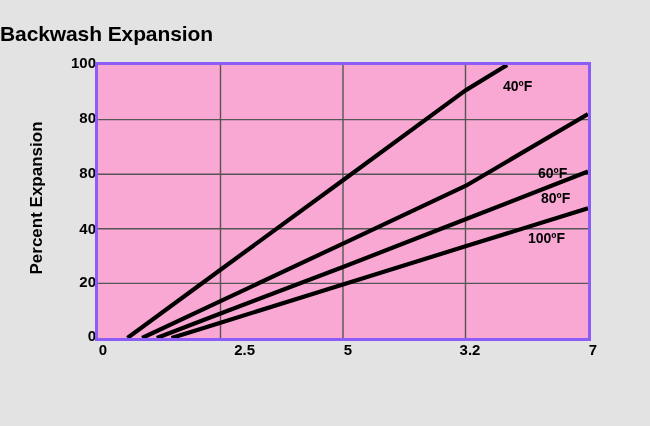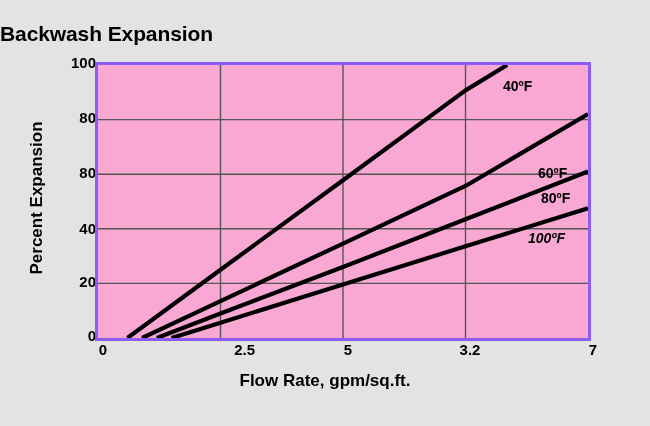--- a/index.html
+++ b/index.html
@@ -118,21 +118,20 @@
     <div class="y-tick-label" style="top:274px;">20</div>
     <div class="y-tick-label" style="top:328px;">0</div>
   </div>
 
   <div class="x-tick-label" style="left:73px;">0</div>
   <div class="x-tick-label" style="left:195px;text-align:right;">2.5</div>
   <div class="x-tick-label" style="left:318px;">5</div>
   <div class="x-tick-label" style="left:440px;">3.2</div>
   <div class="x-tick-label" style="left:563px;">7</div>
 
-  <div id="x-axis-title">Flow Rate, gpm/sq.ft.</div>
   <div id="y-axis-title">Percent Expansion</div>
 
   <div id="plot-frame">
     <svg id="plot-svg" width="490" height="273" viewBox="0 0 490 273">
       <g id="gridlines">
           <line x1="122.5" x2="122.5" y1="0" y2="273" stroke="#555555" stroke-width="1.4"></line>
           <line x1="245" x2="245" y1="0" y2="273" stroke="#555555" stroke-width="1.4"></line>
           <line x1="367.5" x2="367.5" y1="0" y2="273" stroke="#555555" stroke-width="1.4"></line>
           <line y1="218.4" y2="218.4" x1="0" x2="490" stroke="#555555" stroke-width="1.4"></line>
           <line y1="163.8" y2="163.8" x1="0" x2="490" stroke="#555555" stroke-width="1.4"></line>
@@ -143,16 +142,16 @@
           <polyline points="29.40,273.00 122.50,204.75 245.00,115.21 367.50,25.39 409.15,0.00" fill="none" stroke="#000000" stroke-width="4.2" stroke-linecap="butt" stroke-linejoin="round"></polyline>
           <polyline points="44.10,273.00 122.50,236.14 245.00,178.54 367.50,120.94 490.00,49.14" fill="none" stroke="#000000" stroke-width="4.2" stroke-linecap="butt" stroke-linejoin="round"></polyline>
           <polyline points="58.80,273.00 122.50,248.43 245.00,202.02 367.50,154.25 490.00,106.47" fill="none" stroke="#000000" stroke-width="4.2" stroke-linecap="butt" stroke-linejoin="round"></polyline>
           <polyline points="73.50,273.00 122.50,257.71 245.00,219.49 367.50,181.27 490.00,143.33" fill="none" stroke="#000000" stroke-width="4.2" stroke-linecap="butt" stroke-linejoin="round"></polyline>
         </g>
     </svg>
 
     <div class="series-label" style="left:405px; top:14px;">40ºF</div>
     <div class="series-label" style="left:440px; top:73px;margin-top:28px;">60ºF</div>
     <div class="series-label" style="left:443px; top:126px;">80ºF</div>
-    <div class="series-label" style="left:430px; top:166px;font-style:italic;">100ºF</div>
+    <div class="series-label" style="left:430px; top:166px;">100ºF</div>
   </div>
 
 </div>
 
 </body></html>

